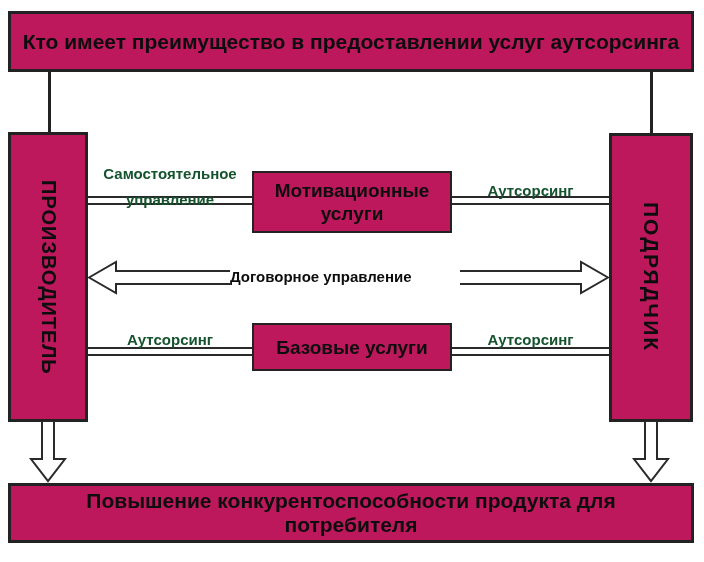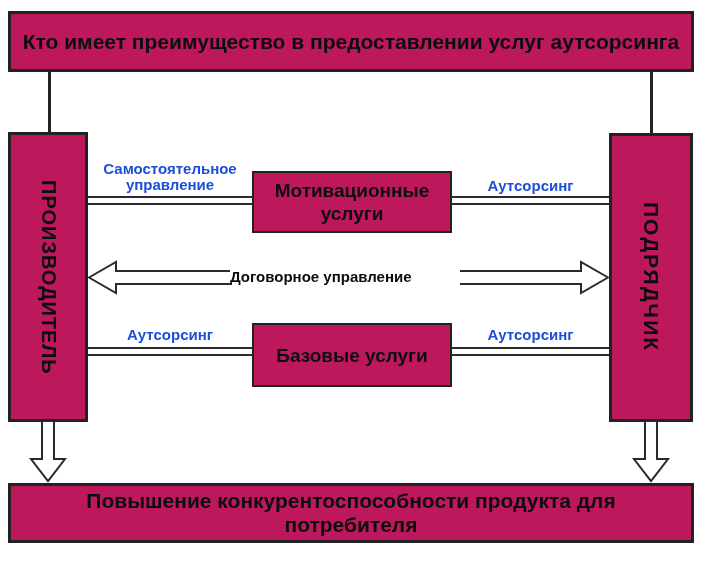--- a/index.html
+++ b/index.html
@@ -57,23 +57,23 @@
     box-sizing: border-box;
     height: 9px;
     border-top: 2px solid #2a2a2a;
     border-bottom: 2px solid #2a2a2a;
     background: transparent;
   }
   .small-label {
     position: absolute;
     font-size: 15px;
     font-weight: bold;
-    line-height: 16px;
+    line-height: 26px;
     text-align: center;
-    color: #1d4ed8;
+    color: #14532d;
   }
   .arrow-svg { position: absolute; display: block; }
   .mid-label {
     position: absolute;
     background: #ffffff;
     font-size: 15px;
     font-weight: bold;
     text-align: left;
     line-height: 22px;
     height: 22px;
@@ -96,21 +96,21 @@
   </div>
 
   <div class="box" style="left:609px; top:133px; width:84px; height:289px;">
     <span class="vtext contractor-text">ПОДРЯДЧИК</span>
   </div>
 
   <div class="box thin" style="left:252px; top:171px; width:200px; height:62px;">
     <span class="service-text">Мотивационные услуги</span>
   </div>
 
-  <div class="box thin" style="left:252px; top:323px; width:200px; height:64px;">
+  <div class="box thin" style="left:252px; top:323px; width:200px; height:48px;">
     <span class="service-text">Базовые услуги</span>
   </div>
 
   <div class="dlink" style="left:88px; top:196px; width:164px;"></div>
   <div class="dlink" style="left:452px; top:196px; width:157px;"></div>
   <div class="dlink" style="left:88px; top:347px; width:164px;"></div>
   <div class="dlink" style="left:452px; top:347px; width:157px;"></div>
 
   <div class="small-label" style="left:92px; top:161px; width:156px;">Самостоятельное управление</div>
   <div class="small-label" style="left:452px; top:178px; width:157px;">Аутсорсинг</div>

